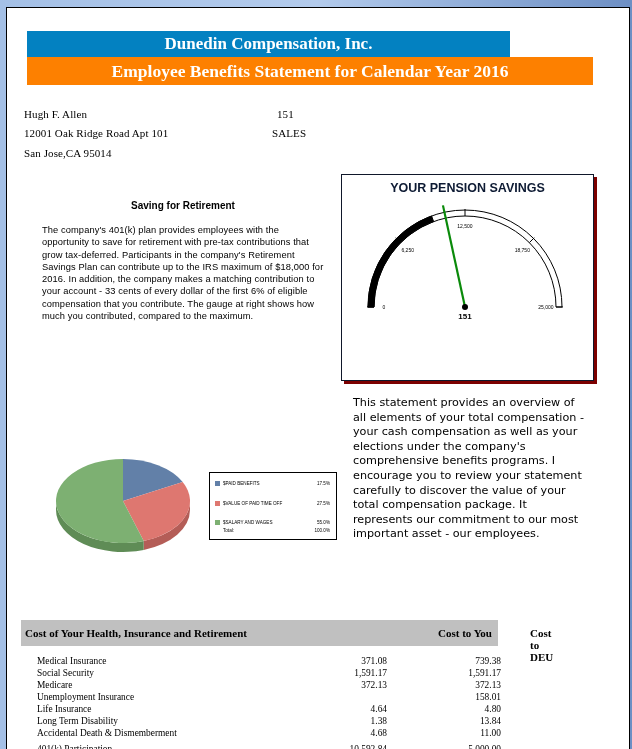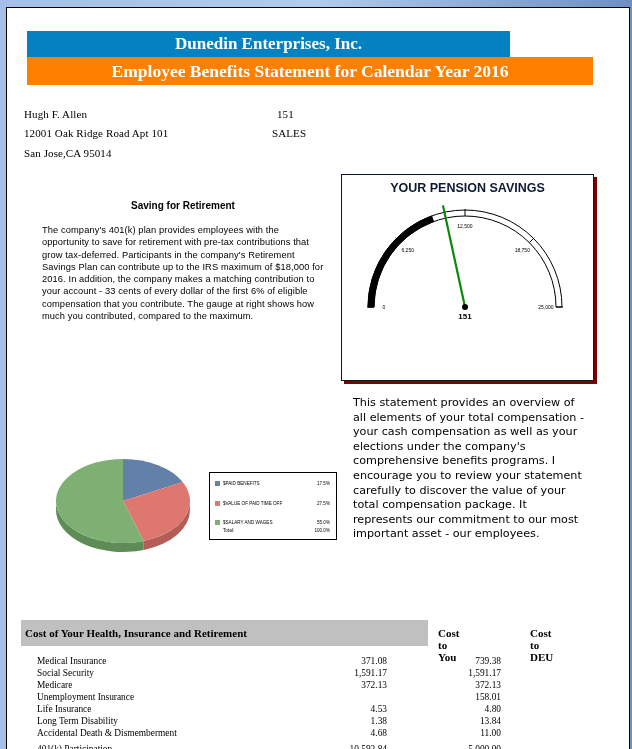--- a/index.html
+++ b/index.html
@@ -53,39 +53,39 @@
   }
   .legend .row { position:absolute; left:5px; right:6px; height:6px; line-height:6px; }
   .legend .sw { position:absolute; left:0; top:0; width:5px; height:5px; }
   .legend .lbl { position:absolute; left:8px; top:0; white-space:nowrap; }
   .legend .pct { position:absolute; right:0; top:0; }
   .overview {
     position:absolute; left:352px; top:395px; width:235px;
     font-family:"DejaVu Sans", sans-serif; font-size:11.2px; line-height:14.6px; color:#000;
   }
   .cost-header {
-    position:absolute; left:20px; top:619px; width:407px; height:26px;
+    position:absolute; left:20px; top:619px; width:477px; height:26px;
     background:#c0c0c0; box-sizing:border-box;
     font-weight:bold; font-size:11px; color:#000;
   }
   .cost-header span { position:absolute; top:7px; }
   .cost-row {
     position:absolute; left:24px; width:476px; height:12px; font-size:9.4px; line-height:12px; color:#000;
   }
   .cost-row .n { position:absolute; left:12px; top:0; white-space:nowrap; }
   .cost-row .you { position:absolute; right:114px; top:0; text-align:right; }
   .cost-row .deu { position:absolute; right:0; top:0; text-align:right; }
 </style>
 </head>
 <body>
 
 <div class="page">
 
   <div class="banner1">
-    <span>Dunedin Enterprises, Inc.</span>
+    <span>Dunedin Compensation, Inc.</span>
   </div>
   <div class="banner2">
     <span>Employee Benefits Statement for Calendar Year 2016</span>
   </div>
 
   <div>
     <div class="addr" style="left:17px;top:100px;">Hugh F. Allen</div>
     <div class="addr" style="left:17px;top:119px;">12001 Oak Ridge Road  Apt 101</div>
     <div class="addr" style="left:17px;top:139px;">San Jose,CA 95014</div>
     <div class="addr" style="left:270px;top:100px;">151</div>
@@ -170,21 +170,21 @@
         <span class="you">372.13</span>
         <span class="deu">372.13</span>
       </div>
       <div class="cost-row" style="left: 18px; top: 683px;">
         <span class="n">Unemployment Insurance</span>
         <span class="you"></span>
         <span class="deu">158.01</span>
       </div>
       <div class="cost-row" style="left: 18px; top: 695px;">
         <span class="n">Life Insurance</span>
-        <span class="you">4.53</span>
+        <span class="you">4.64</span>
         <span class="deu">4.80</span>
       </div>
       <div class="cost-row" style="left: 18px; top: 707px;">
         <span class="n">Long Term Disability</span>
         <span class="you">1.38</span>
         <span class="deu">13.84</span>
       </div>
       <div class="cost-row" style="left: 18px; top: 719px;">
         <span class="n">Accidental Death &amp; Dismemberment</span>
         <span class="you">4.68</span>

